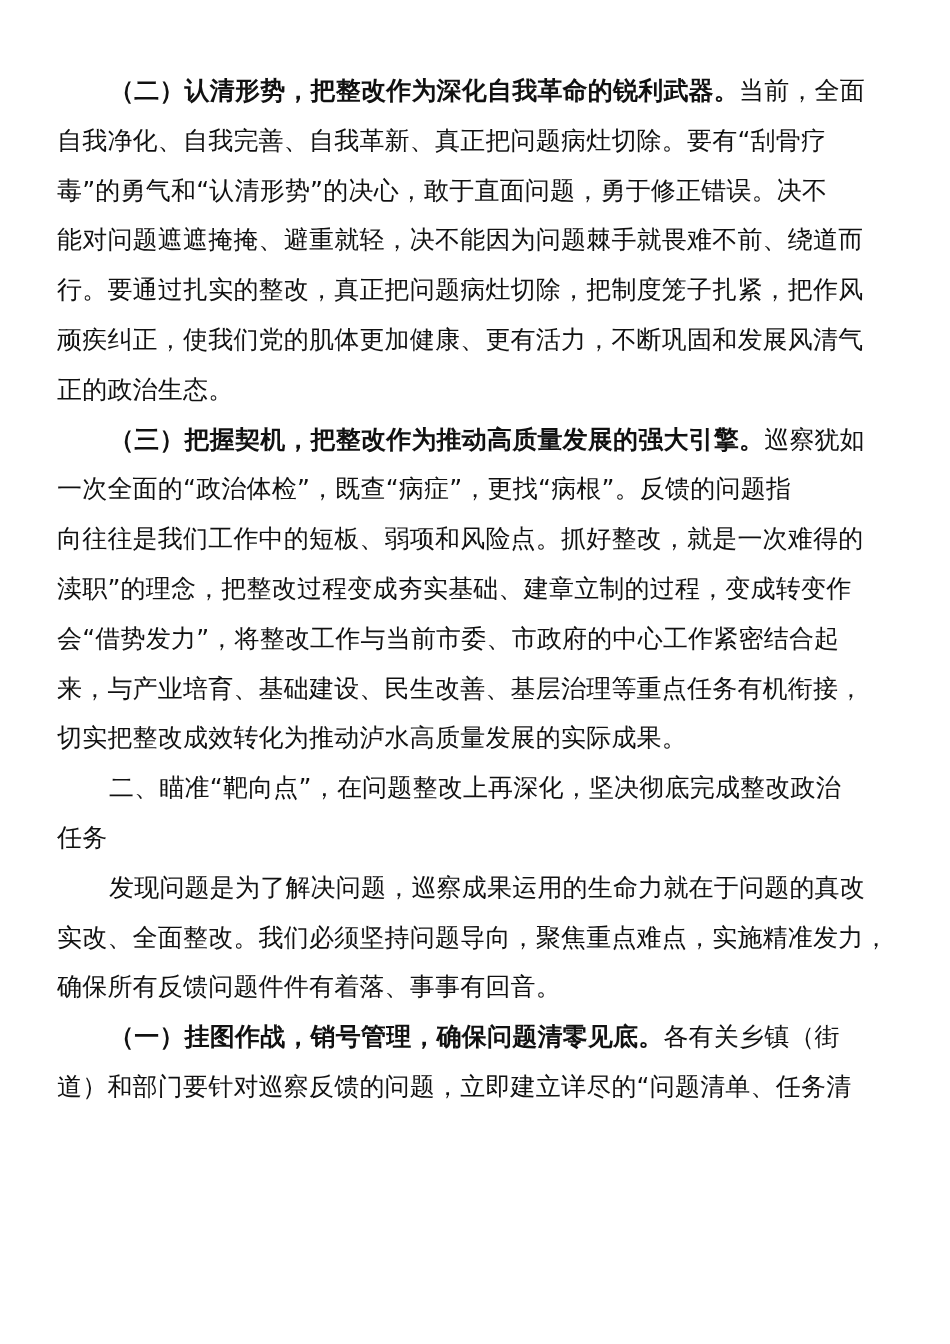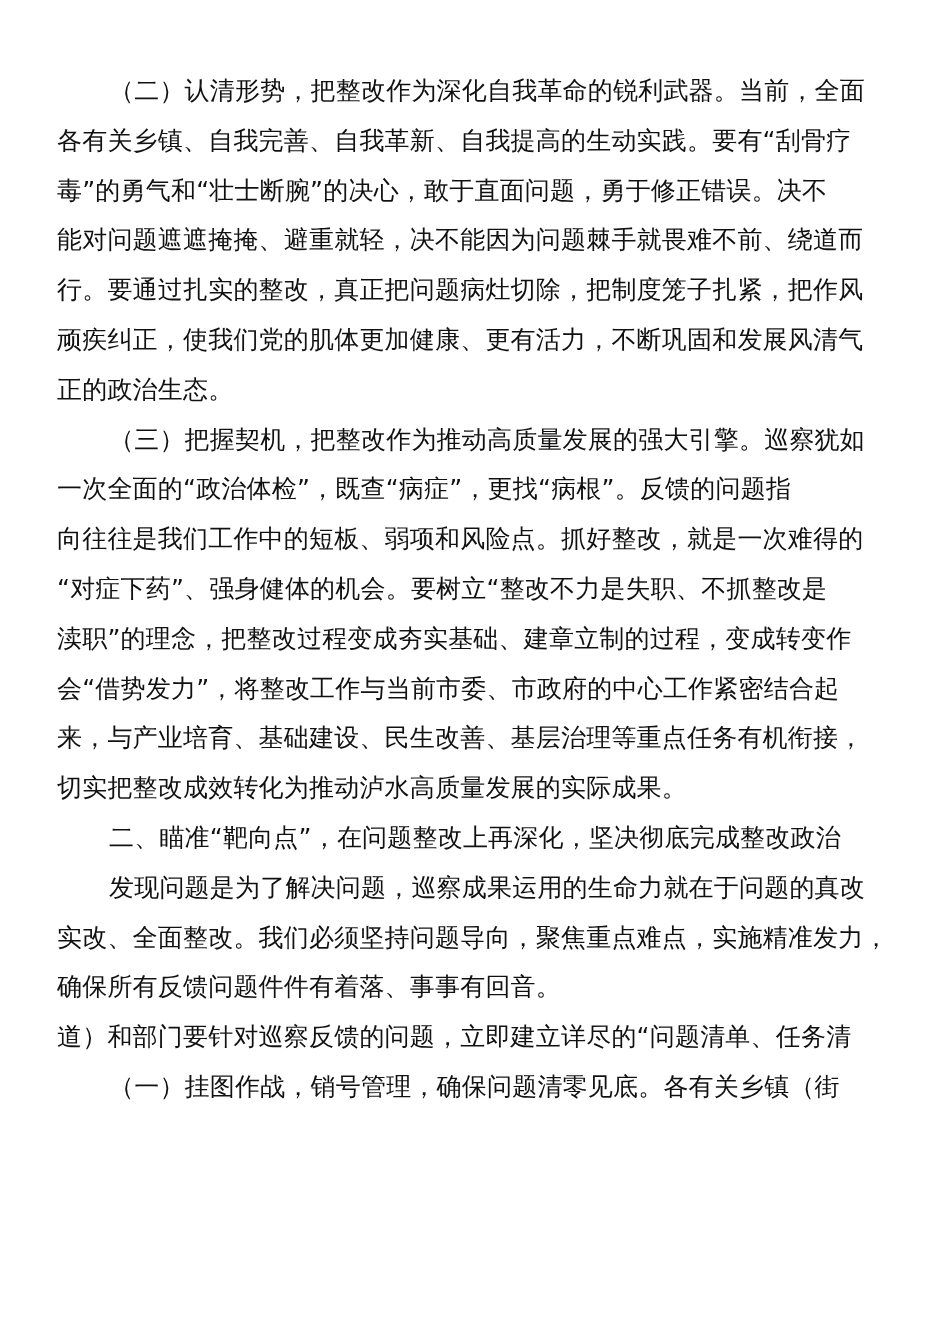--- a/index.html
+++ b/index.html
@@ -7,52 +7,52 @@
     width: 950px; height: 1344px; overflow: hidden; position: relative;
     font-family: "DejaVu Sans", "Liberation Sans", sans-serif;
     color: #111111;
   }
   .page { position: absolute; left: 57px; top: 66px; width: 822px; }
   .line {
     height: 49.8px; line-height: 49.8px; font-size: 25px;
     white-space: nowrap; letter-spacing: 0.2px;
   }
   .indent { padding-left: 52px; }
-  .bold { font-weight: normal; text-align: center; }
+  .bold { font-weight: bold; text-align: center; }
 </style>
 </head>
 <body>
 
 <div class="page">
 
   <div class="line indent">
     <span class="bold">（二）认清形势，把整改作为深化自我革命的锐利武器。</span><span>当前，全面</span>
   </div>
-  <div class="line">各有关乡镇、自我完善、自我革新、自我提高的生动实践。要有“刮骨疗</div>
-  <div class="line">毒”的勇气和“壮士断腕”的决心，敢于直面问题，勇于修正错误。决不</div>
+  <div class="line">自我净化、自我完善、自我革新、真正把问题病灶切除。要有“刮骨疗</div>
+  <div class="line">毒”的勇气和“认清形势”的决心，敢于直面问题，勇于修正错误。决不</div>
   <div class="line">能对问题遮遮掩掩、避重就轻，决不能因为问题棘手就畏难不前、绕道而</div>
   <div class="line">行。要通过扎实的整改，真正把问题病灶切除，把制度笼子扎紧，把作风</div>
   <div class="line">顽疾纠正，使我们党的肌体更加健康、更有活力，不断巩固和发展风清气</div>
   <div class="line">正的政治生态。</div>
 
   <div class="line indent">
     <span class="bold">（三）把握契机，把整改作为推动高质量发展的强大引擎。</span><span>巡察犹如</span>
   </div>
   <div class="line">一次全面的“政治体检”，既查“病症”，更找“病根”。反馈的问题指</div>
   <div class="line">向往往是我们工作中的短板、弱项和风险点。抓好整改，就是一次难得的</div>
-  <div class="line">“对症下药”、强身健体的机会。要树立“整改不力是失职、不抓整改是</div>
   <div class="line">渎职”的理念，把整改过程变成夯实基础、建章立制的过程，变成转变作</div>
   <div class="line">会“借势发力”，将整改工作与当前市委、市政府的中心工作紧密结合起</div>
   <div class="line">来，与产业培育、基础建设、民生改善、基层治理等重点任务有机衔接，</div>
   <div class="line">切实把整改成效转化为推动泸水高质量发展的实际成果。</div>
 
   <div class="line indent">二、瞄准“靶向点”，在问题整改上再深化，坚决彻底完成整改政治</div>
+  <div class="line">任务</div>
 
   <div class="line indent">发现问题是为了解决问题，巡察成果运用的生命力就在于问题的真改</div>
   <div class="line">实改、全面整改。我们必须坚持问题导向，聚焦重点难点，实施精准发力，</div>
   <div class="line">确保所有反馈问题件件有着落、事事有回音。</div>
 
-  <div class="line">道）和部门要针对巡察反馈的问题，立即建立详尽的“问题清单、任务清</div>
   <div class="line indent">
     <span class="bold">（一）挂图作战，销号管理，确保问题清零见底。</span><span>各有关乡镇（街</span>
   </div>
+  <div class="line">道）和部门要针对巡察反馈的问题，立即建立详尽的“问题清单、任务清</div>
 
 </div>
 
 </body></html>

